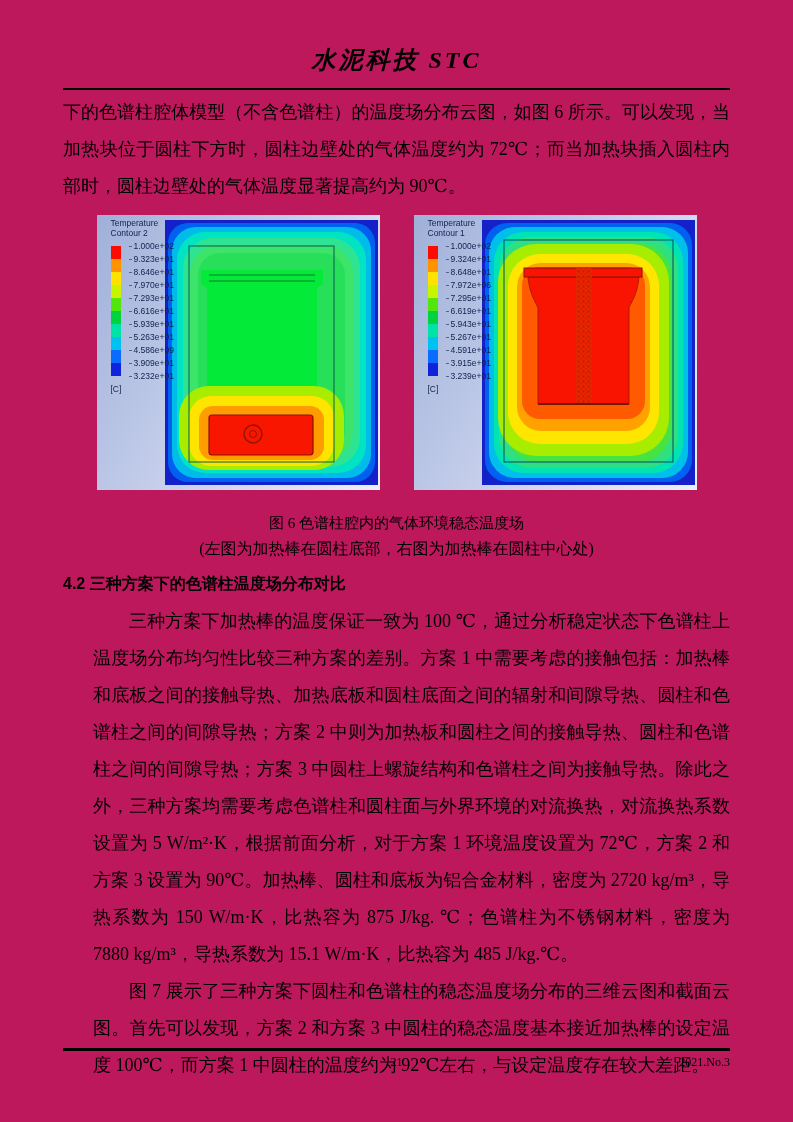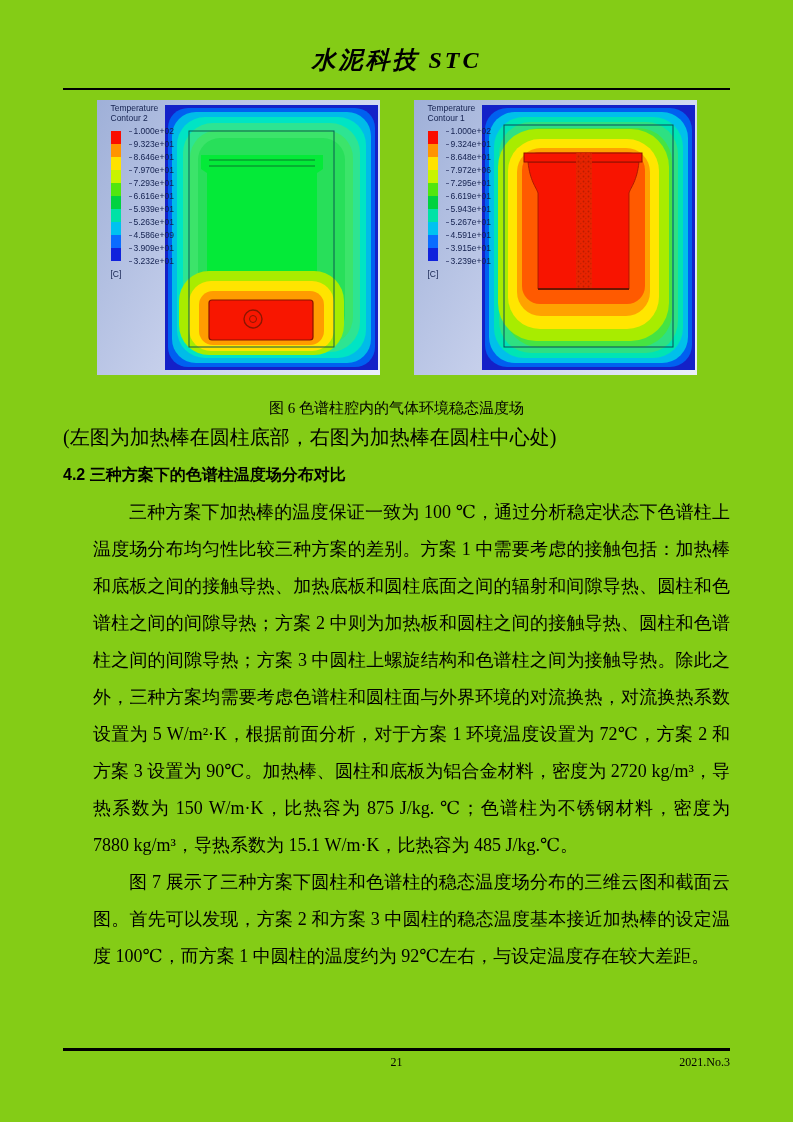--- a/index.html
+++ b/index.html
@@ -1,16 +1,16 @@
 <!DOCTYPE html>
 <html><head>
 <meta charset="utf-8">
 <style>
   html,body{margin:0;padding:0;background:#ffffff;}
-  .page{position:relative;width:793px;height:1122px;background:#84cc16;overflow:hidden;
+  .page{position:relative;width:793px;height:1122px;background:#be185d;overflow:hidden;
         font-family:"Liberation Serif","DejaVu Serif",serif;color:#000;}
   .content{padding:0 63px;}
   .header{text-align:center;padding-top:44px;}
   .header-title{font-size:24px;font-weight:bold;font-style:italic;letter-spacing:3px;}
   .header-rule{border:none;border-top:2px solid #000;margin:12px 0 0 0;}
   .body-text{font-size:18px;line-height:37px;text-align:justify;margin:0;}
   .intro{margin-top:4px;}
   .indent{text-indent:2em;margin-left:30px;}
   .figure-row{display:flex;justify-content:center;gap:34px;margin-top:10px;}
   .panel{position:relative;width:283px;height:275px;
@@ -21,40 +21,41 @@
   .legend-title span{display:block;font-size:8.5px;line-height:9.5px;}
   .legend-flex{display:flex;margin-top:2px;}
   .cb{display:flex;flex-direction:column;margin-top:6px;width:10px;}
   .cb-swatch{height:13px;width:10px;}
   .labels{display:flex;flex-direction:column;margin-left:8px;}
   .cb-label{font-size:8.5px;height:13px;line-height:13px;white-space:nowrap;}
   .cb-label::before{content:"";display:inline-block;width:3px;height:1px;background:#55608c;
                     vertical-align:middle;margin-right:2px;}
   .legend-unit{font-size:8.5px;margin-top:1px;}
   .caption{text-align:center;font-size:15px;margin-top:24px;}
-  .subcaption{font-size:20px;margin-top:6px;}
+  .subcaption{text-align:center;font-size:16px;margin-top:6px;}
   .section-heading{font-family:"Liberation Sans","DejaVu Sans",sans-serif;
                    font-size:16px;font-weight:bold;margin:14px 0 8px 0;}
   .footer{position:absolute;left:63px;right:63px;top:1048px;}
   .footer-rule{border:none;border-top:3px solid #000;margin:0;}
   .footer-row{position:relative;margin-top:4px;font-size:12px;}
   .footer-page{text-align:center;}
   .footer-issue{position:absolute;right:0;top:0;}
 </style>
 </head>
 <body>
 
 <div class="page">
   <div class="content">
 
     <div class="header">
       <span class="header-title">水泥科技 STC</span>
     </div>
     <hr class="header-rule">
 
+    <p class="body-text intro">下的色谱柱腔体模型（不含色谱柱）的温度场分布云图，如图 6 所示。可以发现，当加热块位于圆柱下方时，圆柱边壁处的气体温度约为 72℃；而当加热块插入圆柱内部时，圆柱边壁处的气体温度显著提高约为 90℃。</p>
 
     <div class="figure-row">
 
       <div class="panel">
         <div class="legend">
           <div class="legend-title">
             <span>Temperature</span>
             <span>Contour 2</span>
           </div>
           <div class="legend-flex">

